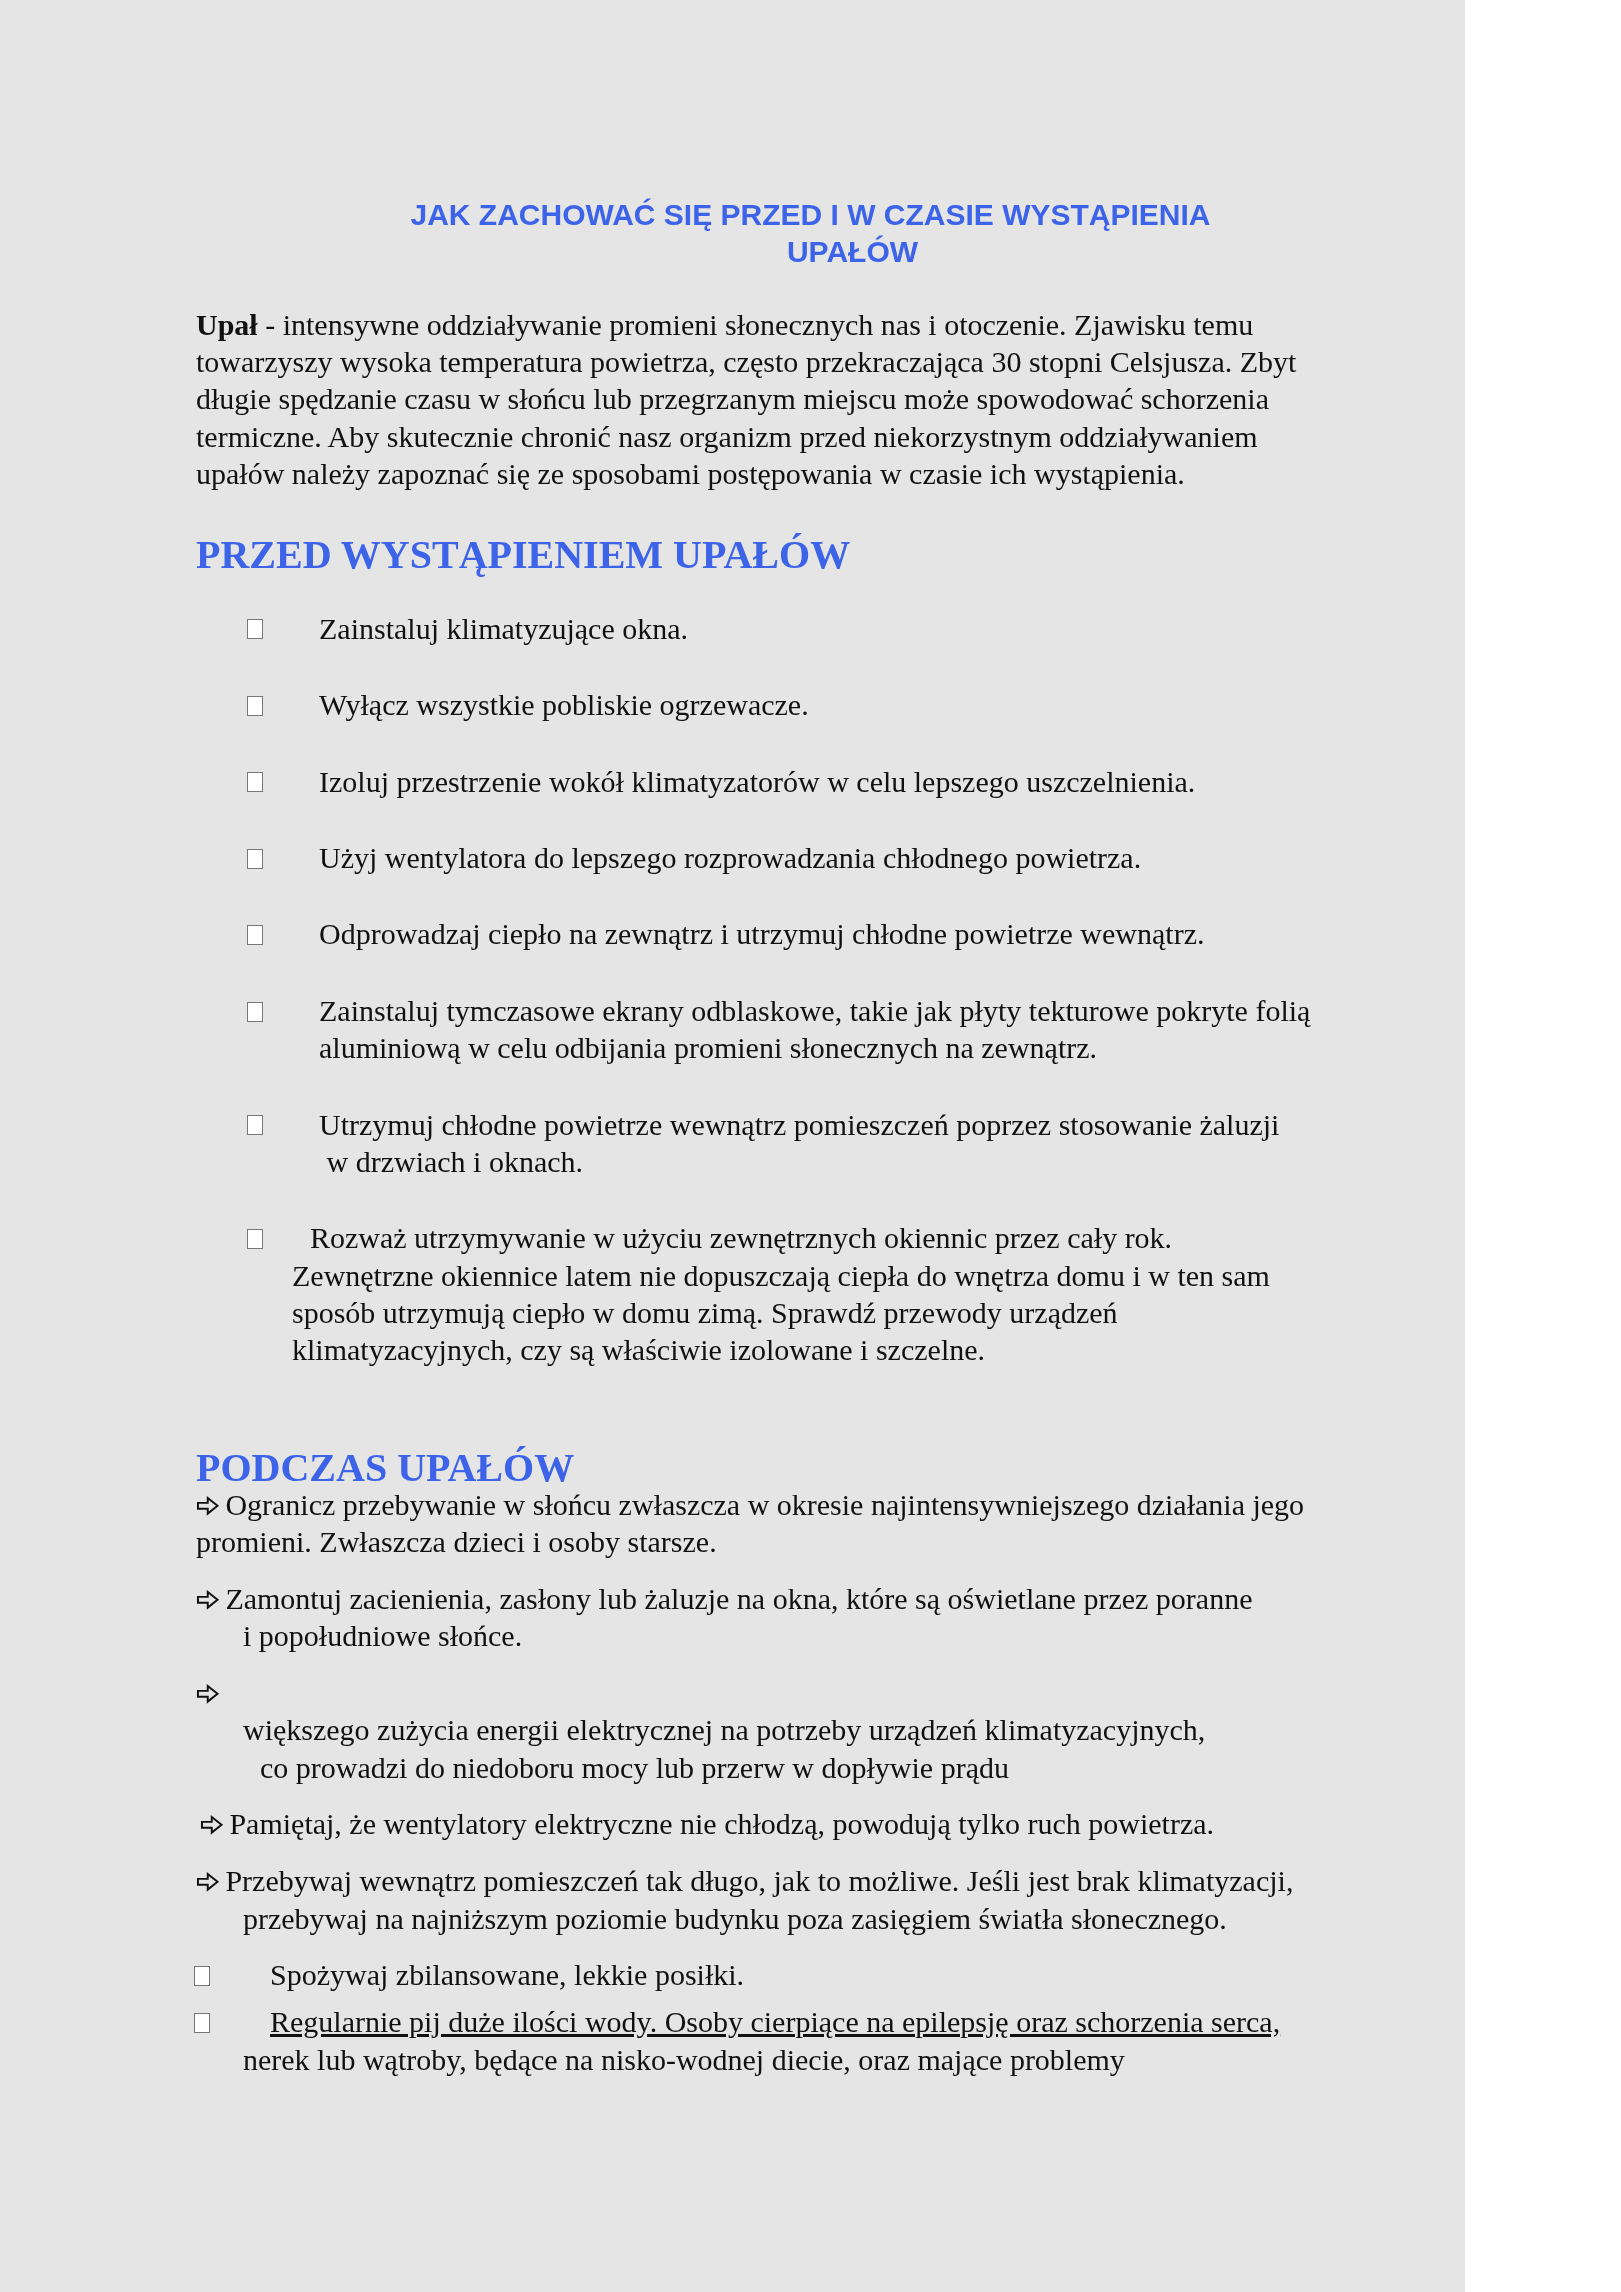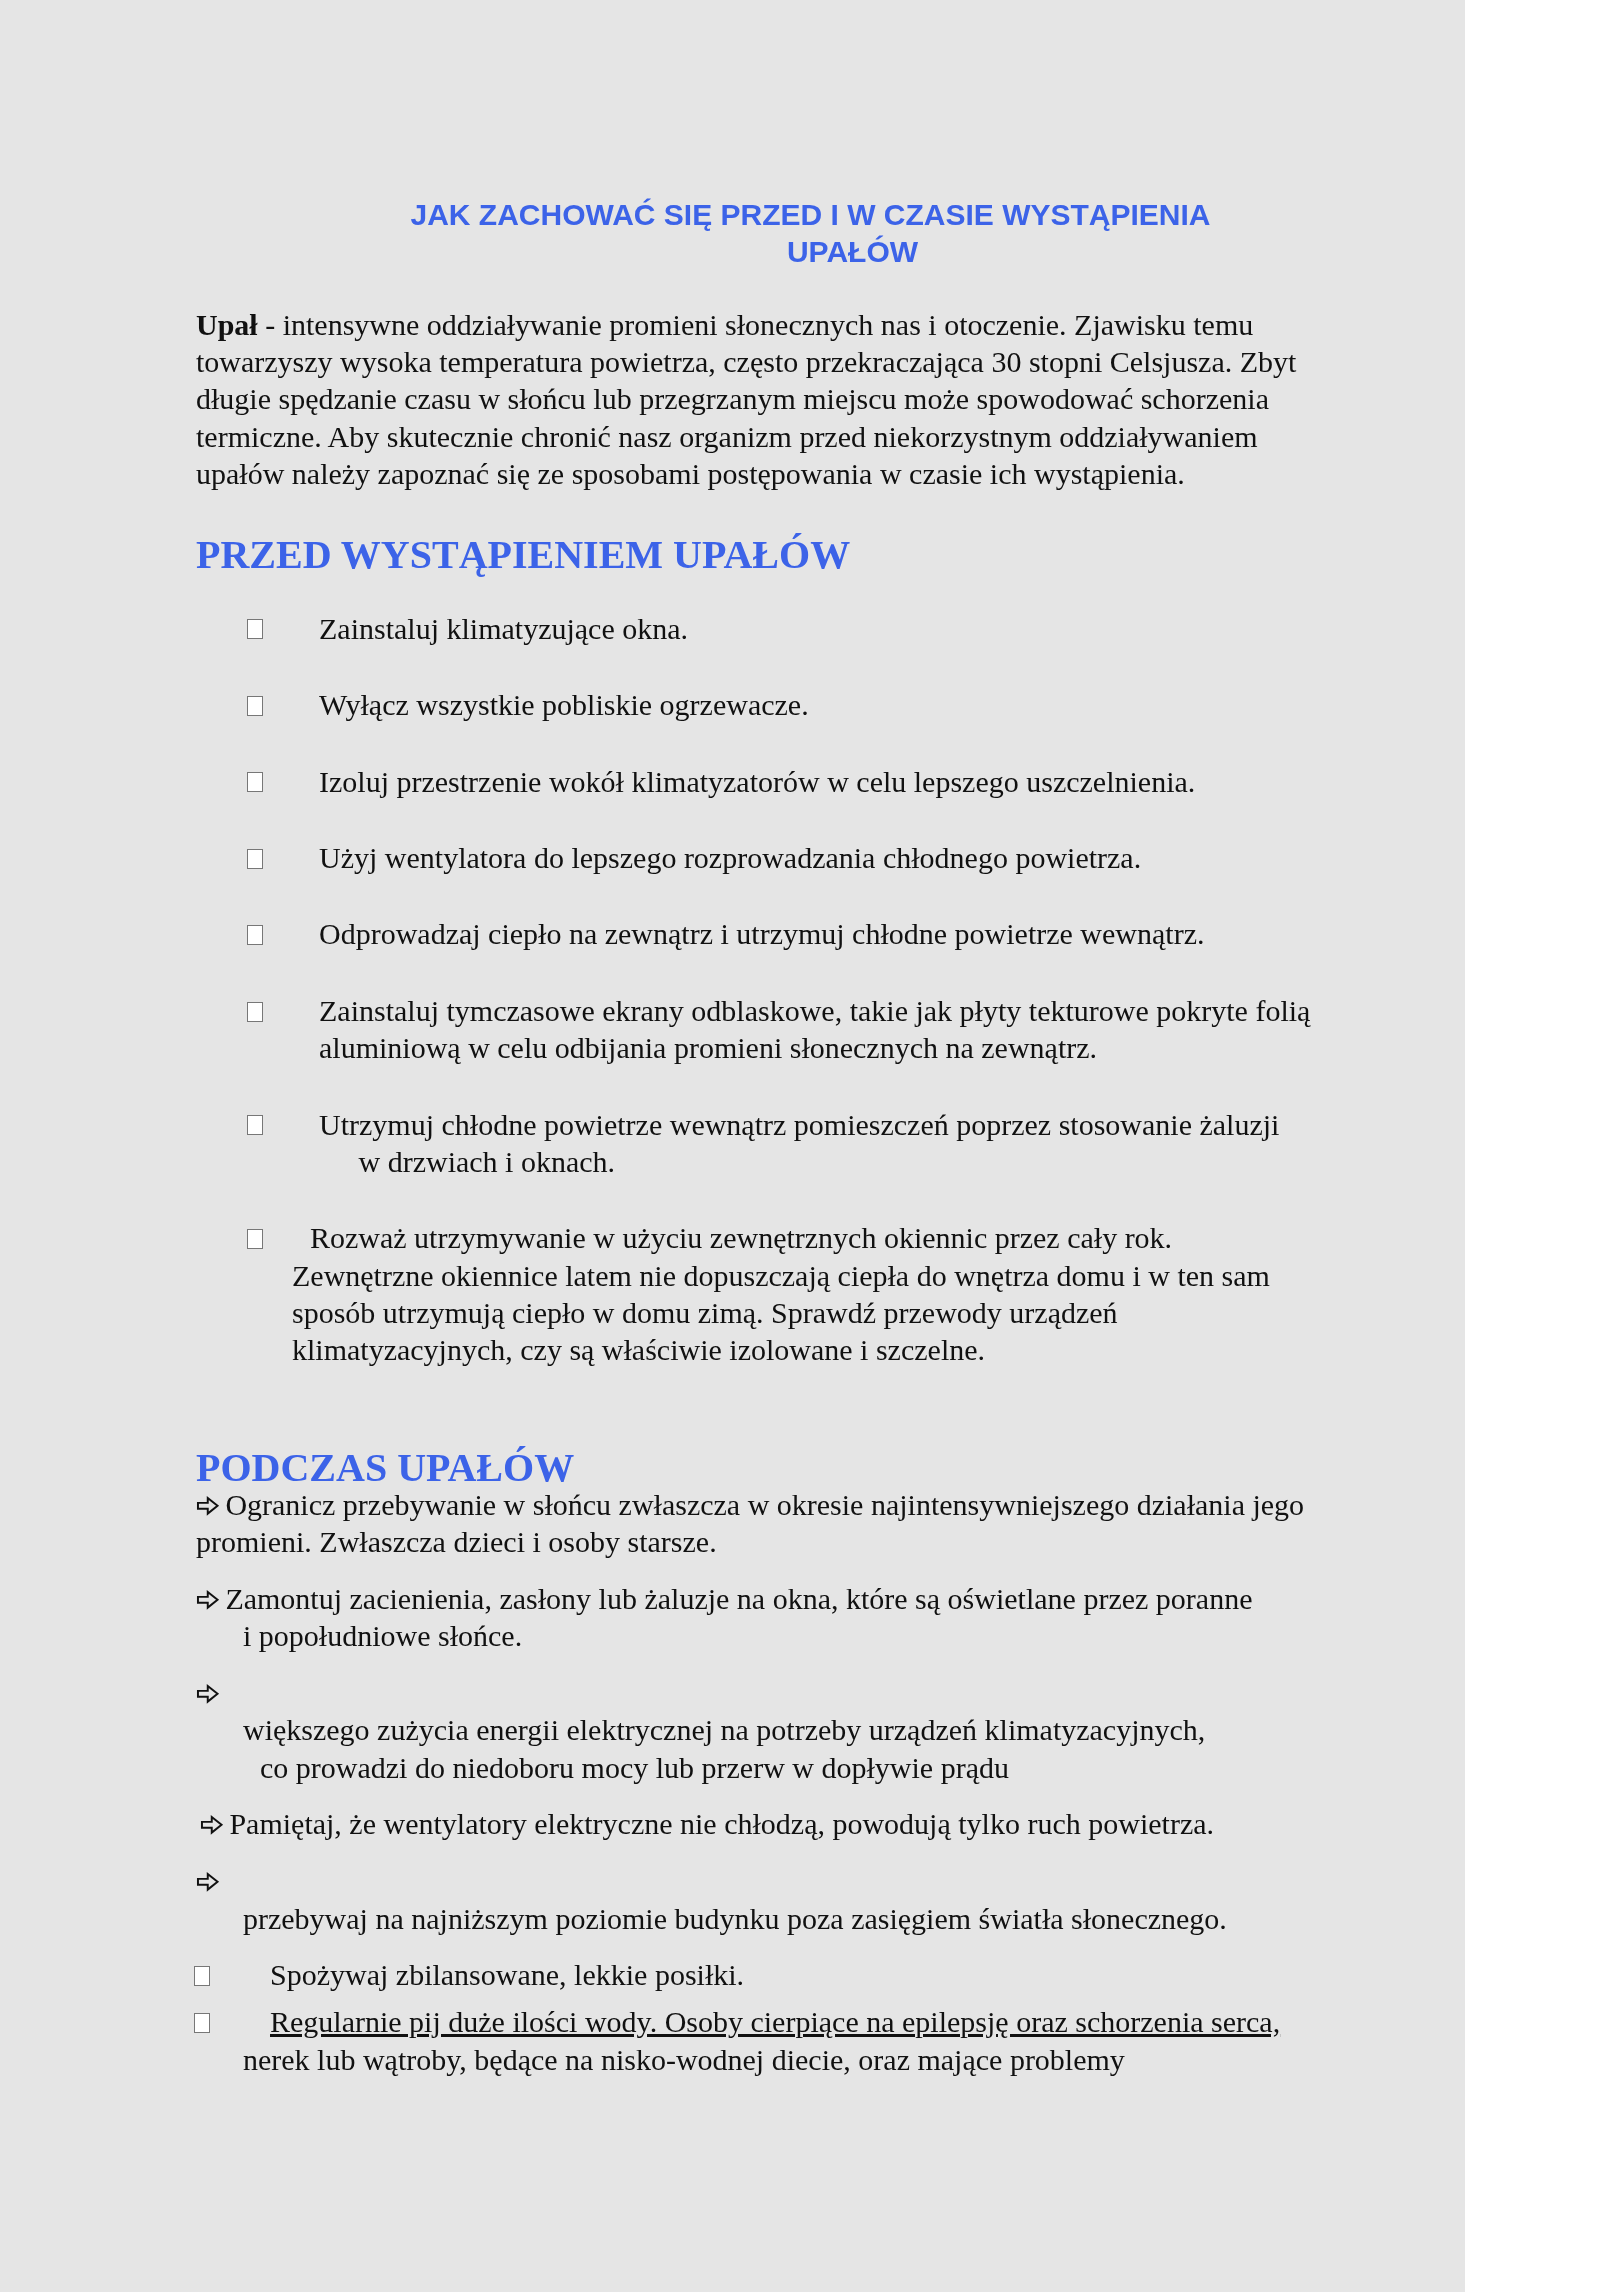--- a/index.html
+++ b/index.html
@@ -66,21 +66,21 @@
       <div class="txt" style="left:319px; top:915px;">Odprowadzaj ciepło na zewnątrz i utrzymuj chłodne powietrze wewnątrz.</div>
     </div>
     <div>
       <span class="box" style="left:247px; top:1002px;"></span>
       <div class="txt" style="left:319px; top:992px;">Zainstaluj tymczasowe ekrany odblaskowe, takie jak płyty tekturowe pokryte folią</div>
       <div class="txt" style="left:319px; top:1029px;">aluminiową w celu odbijania promieni słonecznych na zewnątrz.</div>
     </div>
     <div>
       <span class="box" style="left:247px; top:1115px;"></span>
       <div class="txt" style="left:319px; top:1106px;">Utrzymuj chłodne powietrze wewnątrz pomieszczeń poprzez stosowanie żaluzji</div>
-      <div class="txt" style="left:319px; top:1143px; white-space:pre;margin-left:32px;"> w drzwiach i oknach.</div>
+      <div class="txt" style="left:319px; top:1143px; white-space:pre;"> w drzwiach i oknach.</div>
     </div>
     <div>
       <span class="box" style="left:247px; top:1229px;"></span>
       <div class="txt" style="left:310px; top:1219px;">Rozważ utrzymywanie w użyciu zewnętrznych okiennic przez cały rok.</div>
       <div class="txt" style="left:292px; top:1257px;">Zewnętrzne okiennice latem nie dopuszczają ciepła do wnętrza domu i w ten sam</div>
       <div class="txt" style="left:292px; top:1294px;">sposób utrzymują ciepło w domu zimą. Sprawdź przewody urządzeń</div>
       <div class="txt" style="left:292px; top:1331px;">klimatyzacyjnych, czy są właściwie izolowane i szczelne.</div>
     </div>
   </div>
 
@@ -116,21 +116,21 @@
       <div class="txt" style="left:200px; top:1805px;">
         <svg class="arrow" viewBox="0 0 24 22">
             <path d="M2 8 H12 V3 L22 11 L12 19 V14 H2 Z" fill="none" stroke="#111" stroke-width="2"></path>
           </svg><span>Pamiętaj, że wentylatory elektryczne nie chłodzą, powodują tylko ruch powietrza.</span>
       </div>
     </div>
     <div>
       <div class="txt" style="left:196px; top:1862px;">
         <svg class="arrow" viewBox="0 0 24 22">
             <path d="M2 8 H12 V3 L22 11 L12 19 V14 H2 Z" fill="none" stroke="#111" stroke-width="2"></path>
-          </svg>
+          </svg><span>Przebywaj wewnątrz pomieszczeń tak długo, jak to możliwe. Jeśli jest brak klimatyzacji,</span>
       </div>
       <div class="txt" style="left:243px; top:1900px;">przebywaj na najniższym poziomie budynku poza zasięgiem światła słonecznego.</div>
     </div>
     <div>
       <span class="box" style="left:194px; top:1966px;"></span>
       <div class="txt" style="left:270px; top:1956px;">Spożywaj zbilansowane, lekkie posiłki.</div>
     </div>
     <div>
       <span class="box" style="left:194px; top:2013px;"></span>
       <div class="txt" style="left:270px; top:2003px;text-decoration:underline;">Regularnie pij duże ilości wody. Osoby cierpiące na epilepsję oraz schorzenia serca,</div>

